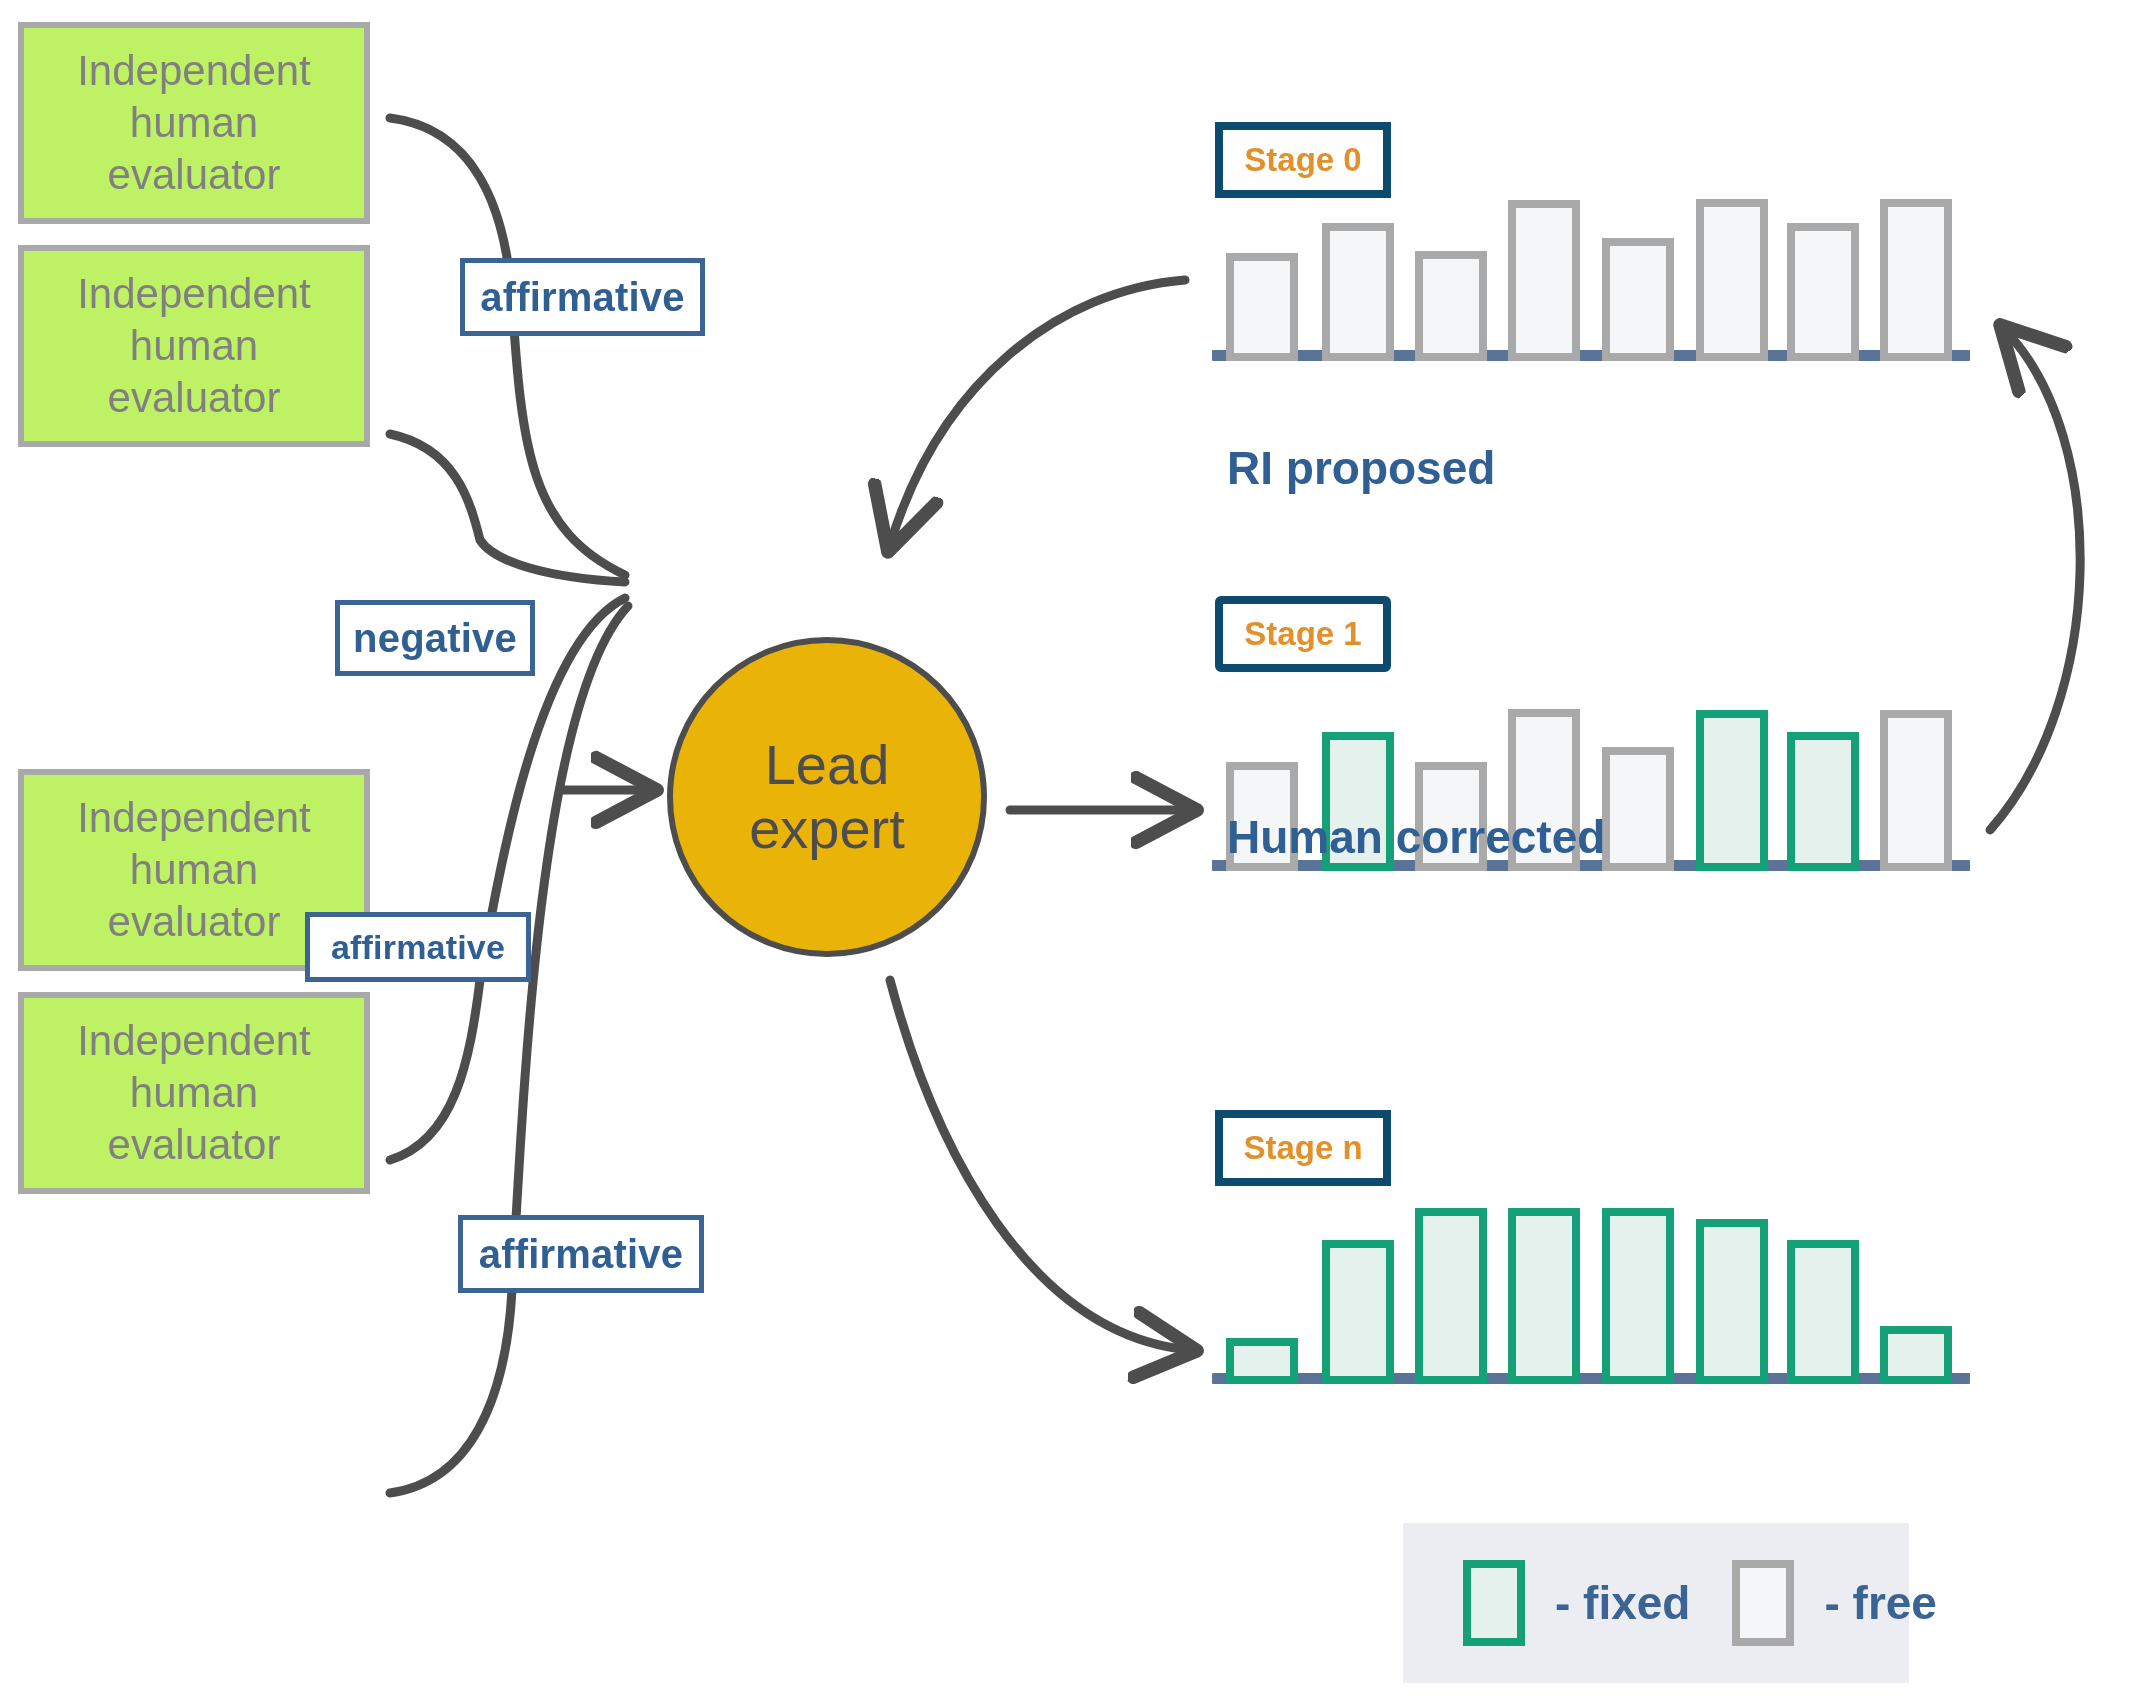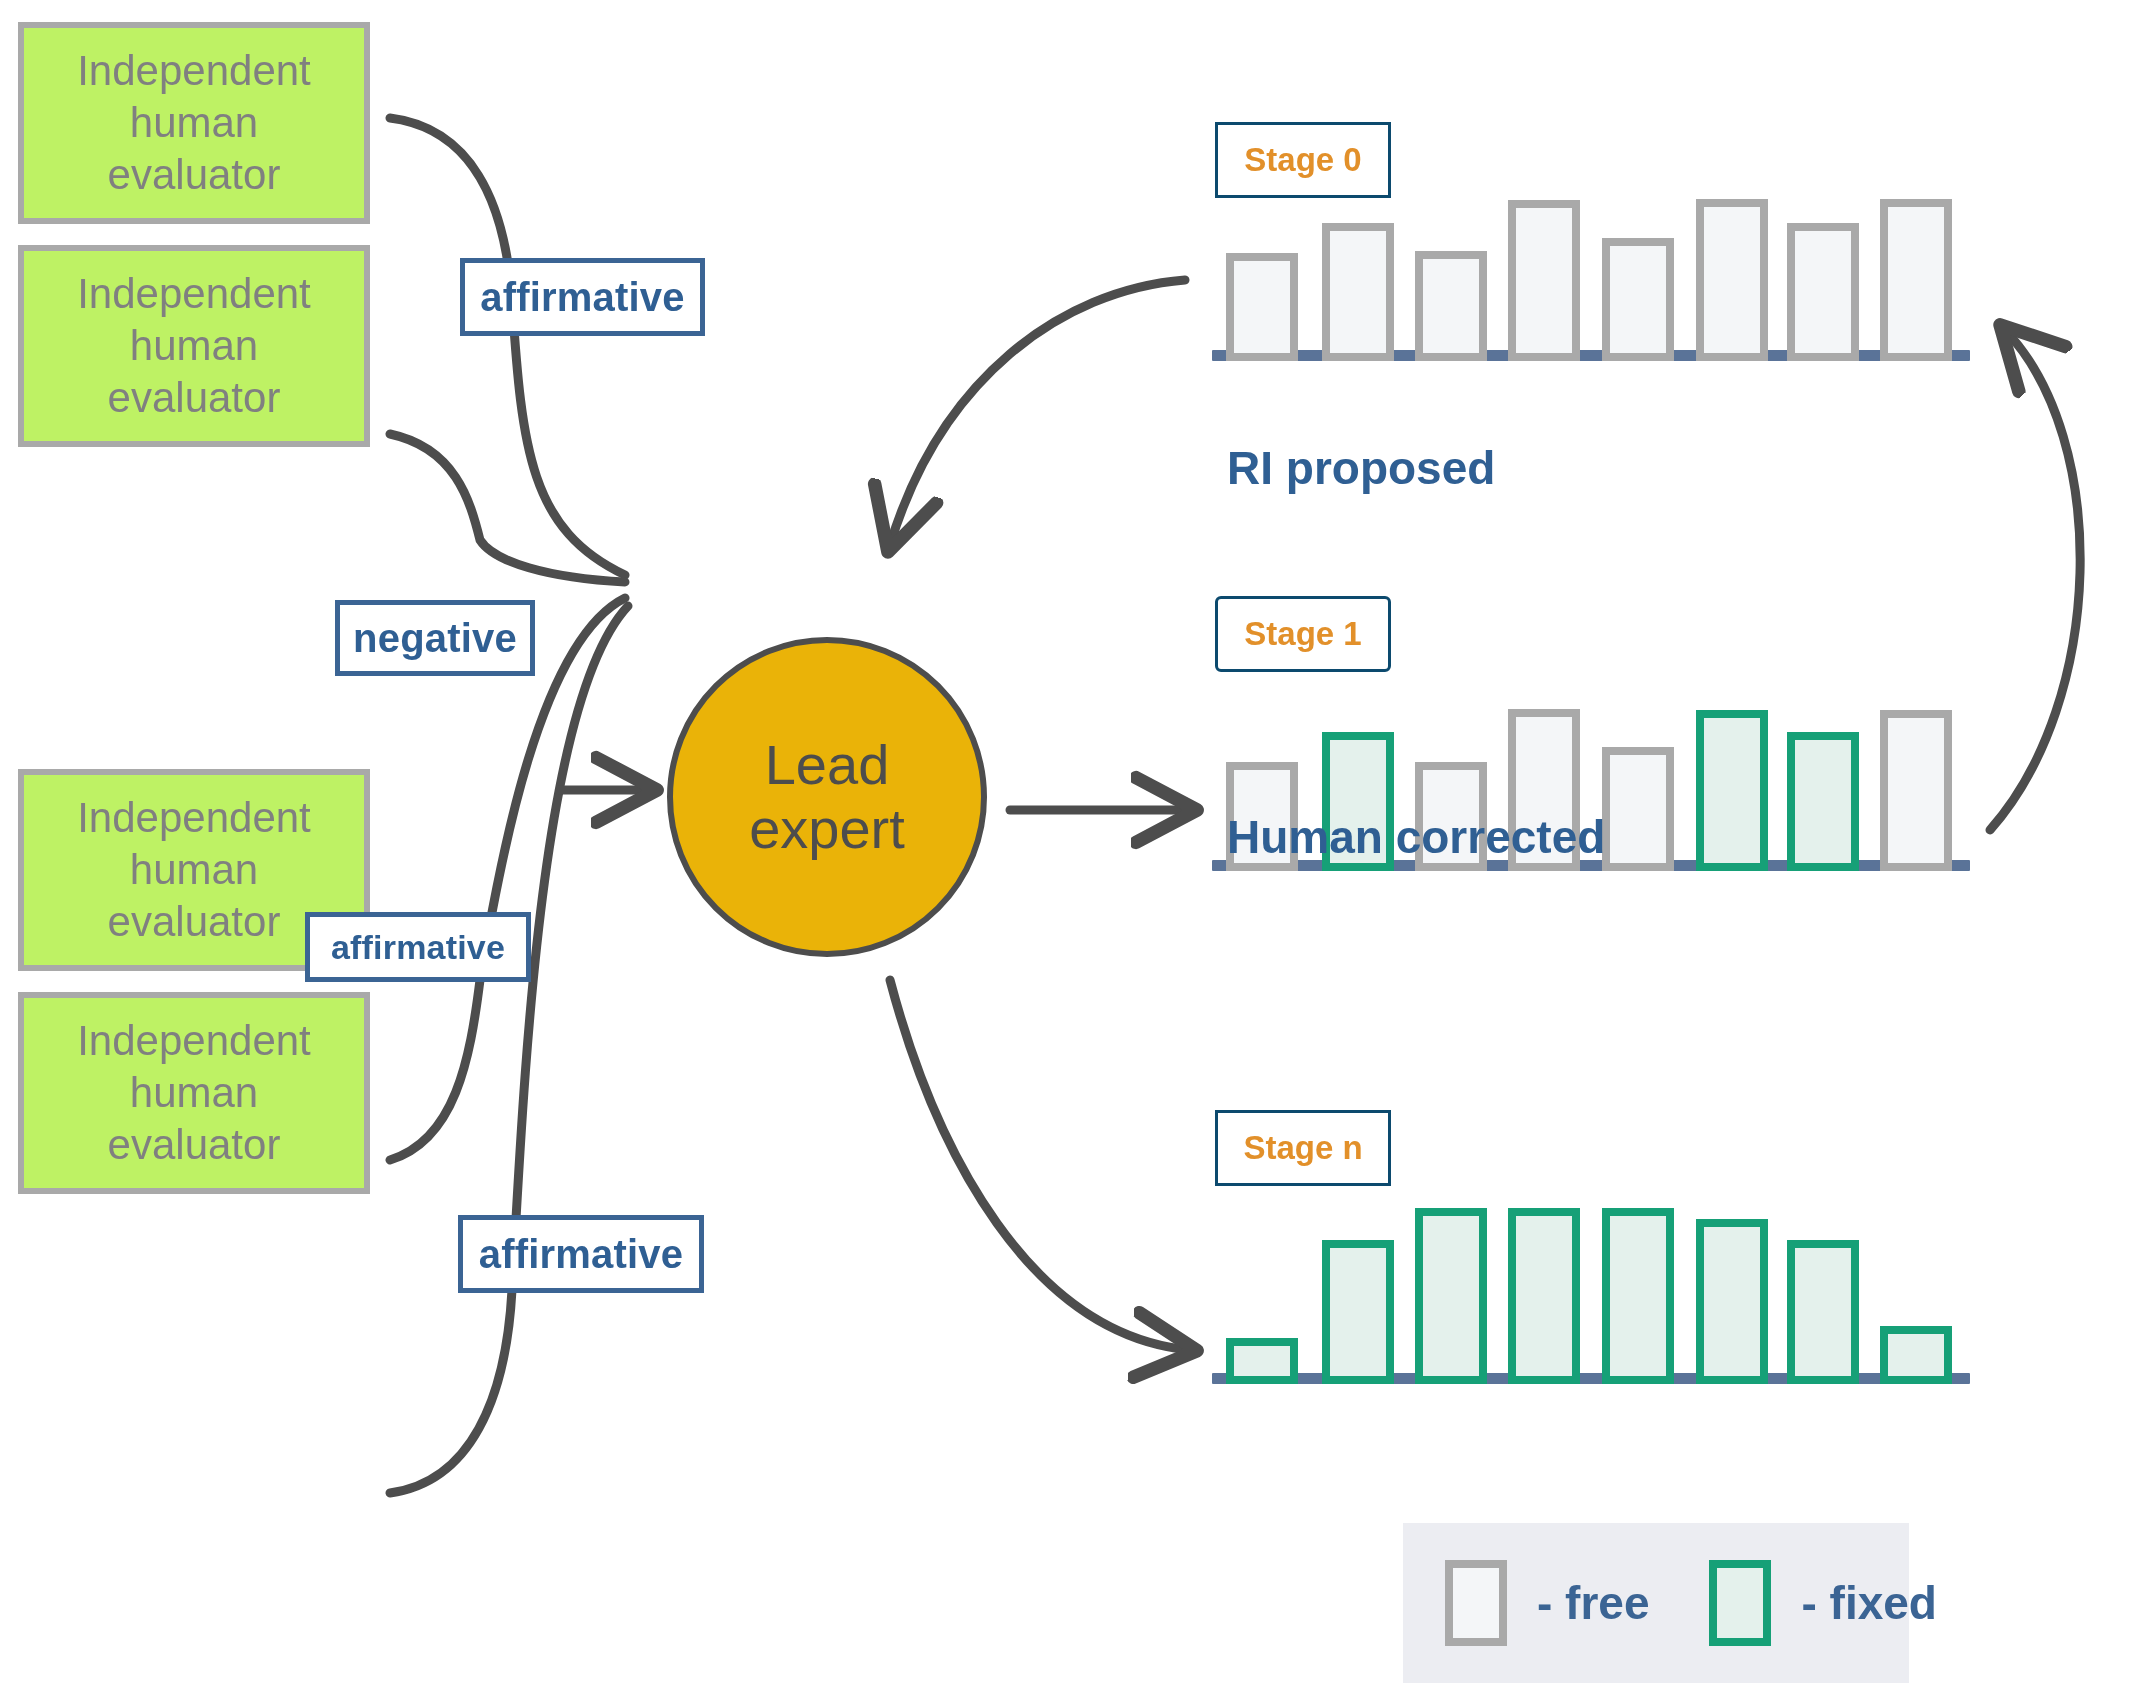--- a/index.html
+++ b/index.html
@@ -33,21 +33,21 @@
     position:absolute;box-sizing:border-box;
     width:320px;height:320px;border-radius:50%;
     background:#eab308;border:6px solid #4d4d4d;
     display:flex;align-items:center;justify-content:center;
     text-align:center;color:#4d4d4d;font-size:56px;line-height:64px;
   }
 
   
   .stage-badge{
     position:absolute;box-sizing:border-box;
-    background:#ffffff;border:3px solid #0c4a6e;
+    background:#ffffff;border:8px solid #0c4a6e;
     color:#e2902a;font-weight:700;font-size:33px;
     display:flex;align-items:center;justify-content:center;
   }
 
   
   .chart{position:absolute;}
   .baseline{
     position:absolute;left:0;background:#5a7398;height:11px;border-radius:1px;
   }
   .bar{
@@ -195,23 +195,23 @@
     <div class="bar fixed" style="left:110px;width:72px;height:144px;"></div>
     <div class="bar fixed" style="left:203px;width:72px;height:176px;"></div>
     <div class="bar fixed" style="left:296px;width:72px;height:176px;"></div>
     <div class="bar fixed" style="left:390px;width:72px;height:176px;"></div>
     <div class="bar fixed" style="left:484px;width:72px;height:165px;"></div>
     <div class="bar fixed" style="left:575px;width:72px;height:144px;"></div>
     <div class="bar fixed" style="left:668px;width:72px;height:58px;"></div>
   </div>
 
   <div class="legend" style="left:1403px;top:1523px;width:506px;height:160px;">
+    <div style="display:flex;align-items:center;margin-left:60px;">
+      <span class="legend-sw fixed"></span>
+      <span class="legend-label" style="margin-left:30px;">- fixed</span>
+    </div>
     <div style="display:flex;align-items:center;margin-left:42px;">
       <span class="legend-sw free"></span>
       <span class="legend-label" style="margin-left:30px;">- free</span>
     </div>
-    <div style="display:flex;align-items:center;margin-left:60px;">
-      <span class="legend-sw fixed"></span>
-      <span class="legend-label" style="margin-left:30px;">- fixed</span>
-    </div>
   </div>
 
 </div>
 
 </body></html>

